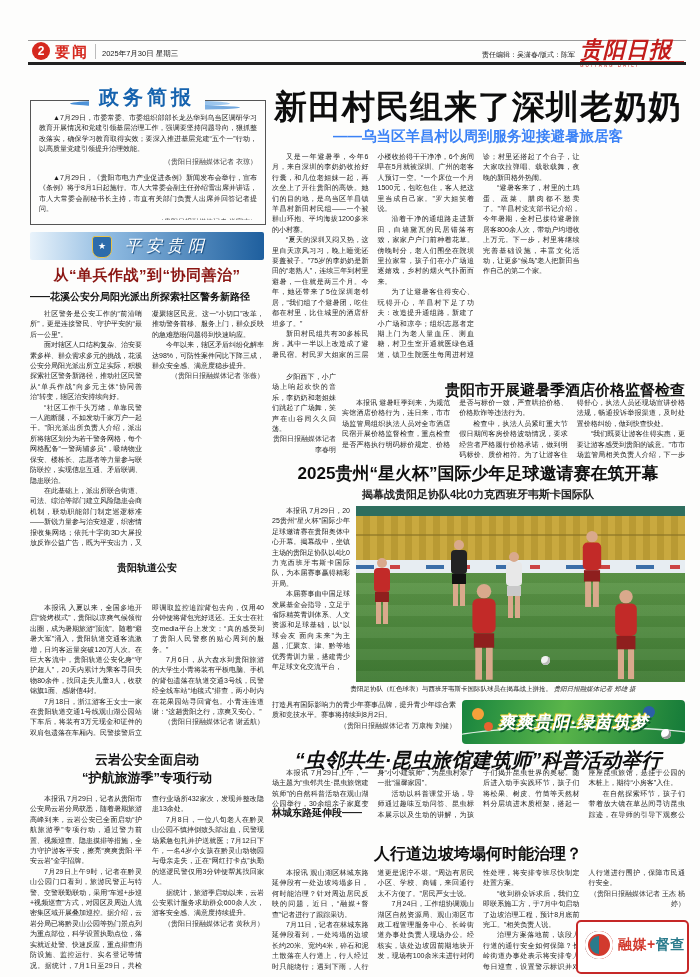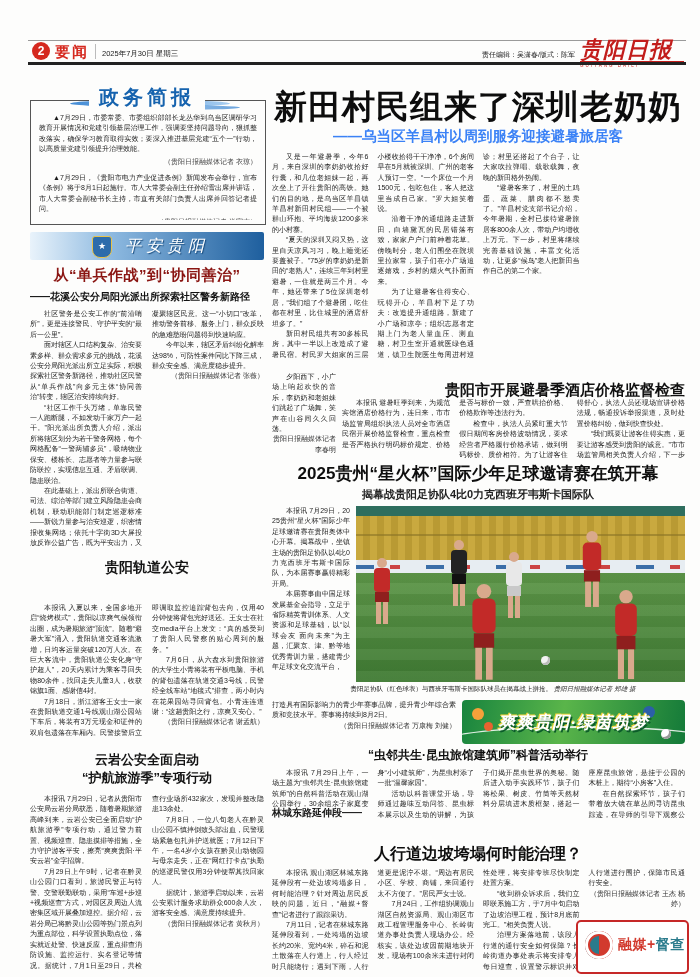--- a/index.html
+++ b/index.html
@@ -43,34 +43,34 @@
   .peace-shield{position:absolute;left:62px;top:4px;width:18px;height:20px;background:#2d6cab;
          border:1px solid #e8c34a;border-radius:3px 3px 8px 8px;color:#fff;font-size:9px;text-align:center;line-height:18px;}
   .peace-txt{position:absolute;left:95px;top:4px;font-size:16px;font-weight:normal;font-style:italic;
          color:#fff;letter-spacing:5px;text-shadow:1px 1px 1px #174a7c;}
   
   .h-police{position:absolute;left:30px;top:266px;width:234px;text-align:center;
             font-size:15px;font-weight:bold;color:#8a1512;letter-spacing:.5px;}
   .h-police-sub{position:absolute;left:30px;top:290px;width:234px;
             font-size:10px;font-weight:bold;color:#111;}
   .h-2line{position:absolute;left:30px;width:234px;text-align:center;font-weight:bold;color:#141414;}
-  .h-metro{top:558px;font-size:14px;line-height:19px;}
+  .h-metro{top:558px;font-size:10px;line-height:19px;}
   .h-yunyan{top:751px;font-size:13px;line-height:18px;}
   .h-main{position:absolute;left:270px;top:85px;width:416px;text-align:center;
           font-size:33px;font-weight:900;color:#0d0d0d;letter-spacing:1px;}
   .h-main-sub{position:absolute;left:270px;top:127px;width:416px;text-align:center;
           font-size:14.5px;font-weight:bold;color:#3b82f6;}
   .h-hotel{position:absolute;left:342px;top:373px;width:343px;text-align:right;
           font-size:15px;font-weight:bold;color:#101010;margin-top:8px;}
   .h-foot{position:absolute;left:270px;top:462px;width:416px;text-align:center;
           font-size:17px;font-weight:bold;color:#0e0e0e;}
   .h-foot-sub{position:absolute;left:270px;top:487px;width:416px;text-align:center;
           font-size:11px;font-weight:bold;color:#222;}
   .h-insect{position:absolute;left:270px;top:747px;width:416px;text-align:center;
-          font-size:12px;font-weight:bold;color:#0e0e0e;}
+          font-size:20px;font-weight:bold;color:#0e0e0e;font-style:italic;}
   .h-road-kicker{position:absolute;left:272px;top:806px;font-size:10px;font-weight:bold;color:#1a1a1a;}
   .h-road{position:absolute;left:270px;top:844px;width:416px;text-align:center;
           font-size:16px;font-weight:bold;color:#0d0d0d;}
   
   .photo{position:absolute;left:356px;top:506px;width:329px;height:176px;background:#4e8a3c;overflow:hidden;}
   .ph-teal{position:absolute;left:0;top:0;width:100%;height:10px;background:#2e6e5e;}
   .ph-seats{position:absolute;left:0;top:10px;width:100%;height:44px;
     background:repeating-linear-gradient(90deg,#c9a93f 0 7px,#b99a33 7px 14px),
                linear-gradient(#c9a93f,#c9a93f);}
   .ph-seatline{position:absolute;left:0;top:28px;width:100%;height:2px;background:#8a7526;opacity:.6;}

